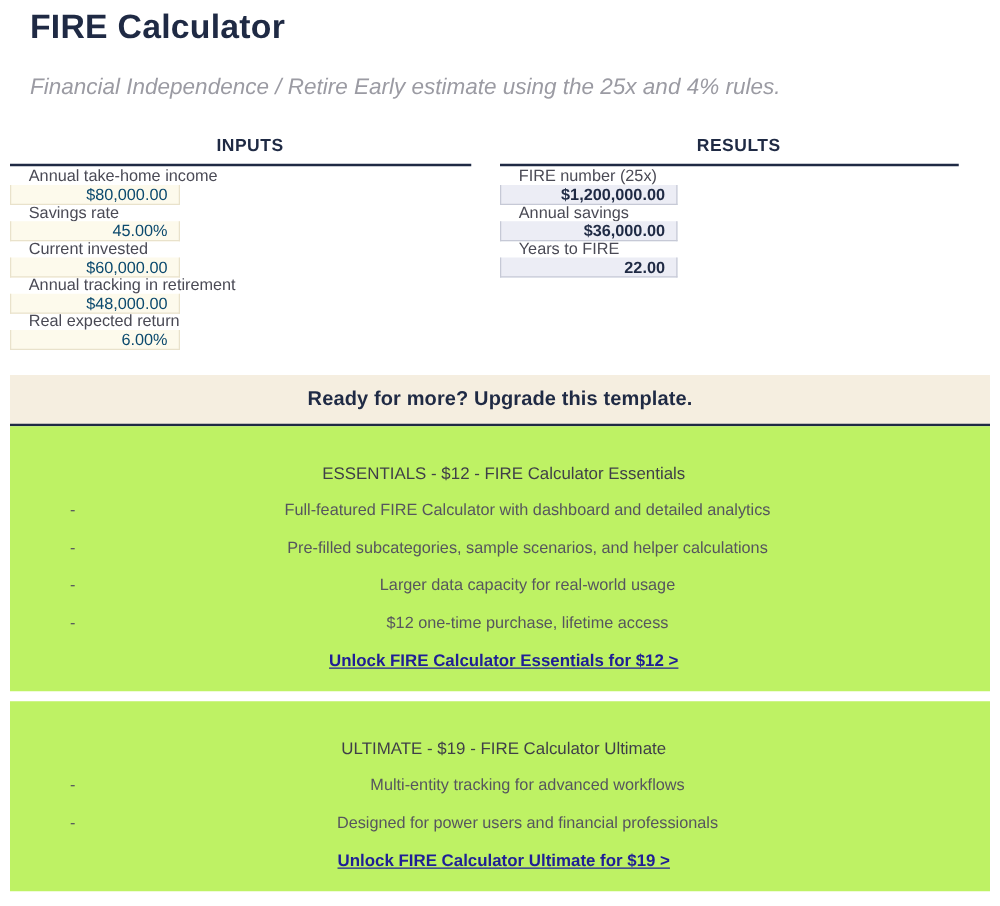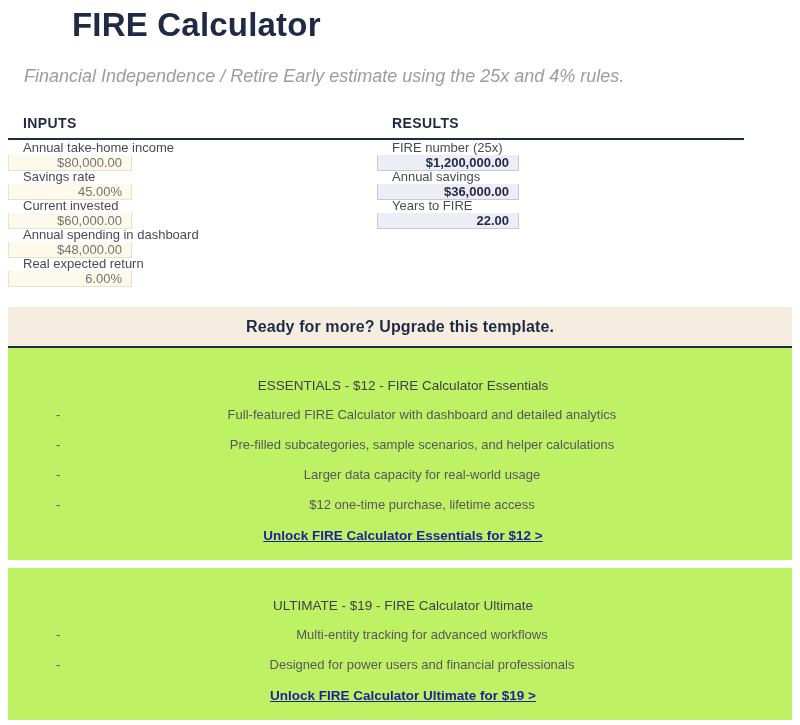--- a/index.html
+++ b/index.html
@@ -3,38 +3,38 @@
 <meta charset="utf-8">
 <style>
   * { box-sizing: border-box; margin: 0; padding: 0; }
   html, body { width: 800px; height: 725px; background: #ffffff; overflow: hidden; }
   body { font-family: "Liberation Sans", "DejaVu Sans", sans-serif; color: #1f2a44; }
 
   .page { width: 800px; height: 725px; padding-top: 6px; }
 
   
   .hdr { padding: 0 24px; }
-  .title { font-size: 33px; font-weight: bold; color: #1f2a44; letter-spacing: 0.2px; margin-left: 48px; }
+  .title { font-size: 27px; font-weight: bold; color: #1f2a44; letter-spacing: 0.2px; }
   .subtitle { margin-top: 22px; font-size: 18px; font-style: italic; color: #9b9ba3; }
 
   
-  .calc { display: flex; padding: 0 8px; margin-top: 28px; align-items: flex-start; }
+  .calc { display: flex; gap: 23px; padding: 0 8px; margin-top: 28px; align-items: flex-start; text-align: center; }
   .panel { }
   .panel-inputs { width: 369px; }
   .panel-results { width: 367px; }
   .panel-heading {
     font-size: 14px; font-weight: bold; color: #1f2a44; letter-spacing: 0.4px;
     padding: 0 0 7px 15px; border-bottom: 2px solid #1f2a44;
   }
   .trow { display: flex; height: 29px; align-items: stretch; flex-direction: column; }
   .tlabel { flex: 1; display: flex; align-items: center; padding-left: 15px;
             font-size: 13px; color: #4a4a55; }
   .tcell { display: flex; align-items: center; justify-content: flex-end;
            padding-right: 9px; font-size: 13px; }
-  .panel-inputs .tcell { width: 124px; background: #fdfaec; border: 1px solid #e9e2cb; border-top: none; color: #737373; }
+  .panel-inputs .tcell { width: 136px; background: #fdfaec; border: 1px solid #e9e2cb; border-top: none; color: #0c4a6e; }
   .panel-inputs .trow + .trow .tcell { }
   .panel-results .tcell { width: 142px; background: #ecedf5; border: 1px solid #c6c9d6; border-top: none; font-weight: bold; color: #1f2a44; }
 
   
   .upgrade { margin: 22px 8px 0; text-align: center; }
   .upgrade-head {
     background: #f5eee0; padding: 11px 16px 10px; border-bottom: 2px solid #1f2a44;
     font-size: 16px; font-weight: bold; color: #1f2a44; letter-spacing: 0.1px;
   }
   .tier { background: #bef264; padding: 28px 16px 15px; }
@@ -70,21 +70,21 @@
       </div>
       <div class="trow">
         <div class="tlabel">Savings rate</div>
         <div class="tcell">45.00%</div>
       </div>
       <div class="trow">
         <div class="tlabel">Current invested</div>
         <div class="tcell">$60,000.00</div>
       </div>
       <div class="trow">
-        <div class="tlabel">Annual spending in dashboard</div>
+        <div class="tlabel">Annual tracking in retirement</div>
         <div class="tcell">$48,000.00</div>
       </div>
       <div class="trow">
         <div class="tlabel">Real expected return</div>
         <div class="tcell">6.00%</div>
       </div>
     </div>
 
     <div class="panel panel-results">
       <div class="panel-heading">RESULTS</div>

